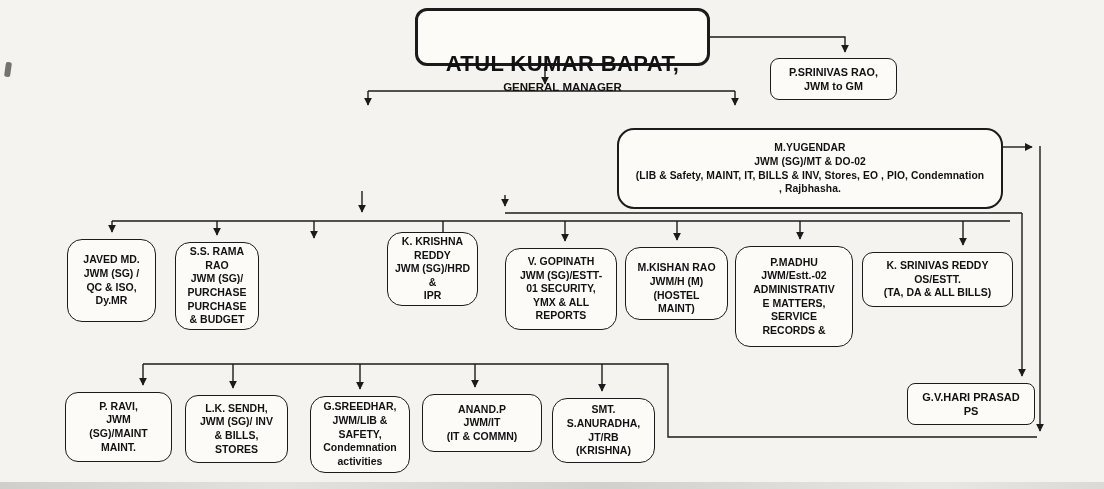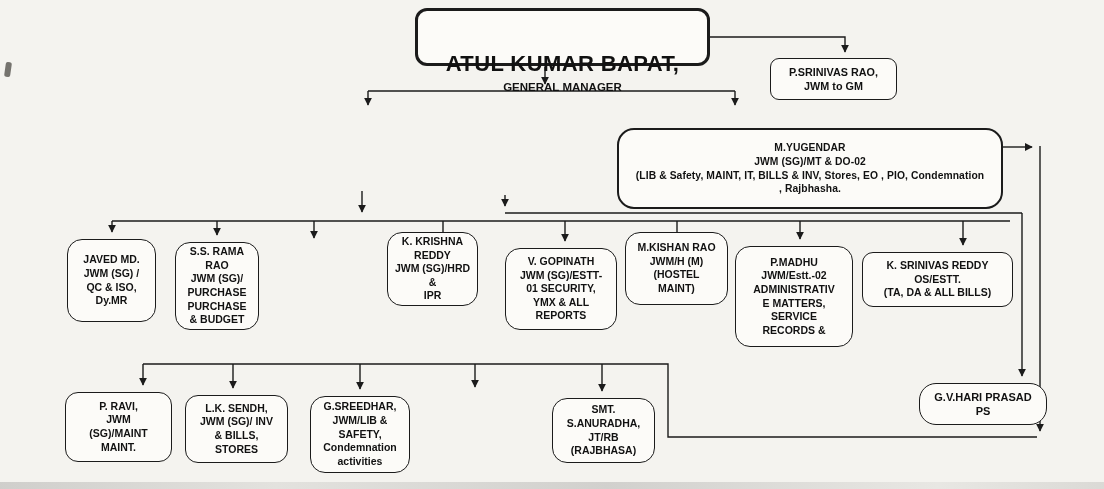--- a/index.html
+++ b/index.html
@@ -39,21 +39,21 @@
   }
   .node.gm{
     border-width:3px;
     border-radius:12px;
     justify-content:flex-start;
     padding-top:7px;
   }
   .gm-name{font-size:22px;letter-spacing:0.4px;margin-top:32px;}
   .gm-title{font-size:11.5px;margin-top:1px;}
   .node.small{border-radius:9px;font-size:10.8px;}
-  .node.ps{border-radius:17px;font-size:11px;margin-left:12px;}
+  .node.ps{border-radius:8px;font-size:11px;}
   .scan-bottom{
     position:absolute;left:0;right:0;bottom:0;height:7px;
     background:linear-gradient(to right,#c9c8c5,#e0dfdb 25%,#cbcac7 55%,#e6e5e1 85%,#d6d5d1);
     opacity:.85;
   }
   .scan-speck{
     position:absolute;left:5px;top:62px;width:6px;height:15px;
     background:#55524d;border-radius:2px;transform:rotate(8deg);opacity:.8;
   }
 </style>
@@ -144,21 +144,21 @@
 JWM (SG)/HRD &amp;
 IPR</span>
   </div>
   <div class="node" style="left:505px;top:248px;width:112px;height:82px;">
     <span class="txt">V. GOPINATH
 JWM (SG)/ESTT-
 01  SECURITY,
 YMX &amp; ALL
 REPORTS</span>
   </div>
-  <div class="node" style="left:625px;top:232px;width:103px;height:73px;justify-content:flex-start;padding-top:8px;">
+  <div class="node" style="left:625px;top:247px;width:103px;height:73px;justify-content:flex-end;padding-top:8px;">
     <span class="txt">M.KISHAN RAO
 JWM/H (M)
 (HOSTEL
 MAINT)</span>
   </div>
   <div class="node" style="left:735px;top:246px;width:118px;height:101px;">
     <span class="txt">P.MADHU
 JWM/Estt.-02
 ADMINISTRATIV
 E MATTERS,
@@ -183,25 +183,30 @@
 &amp; BILLS,
 STORES</span>
   </div>
   <div class="node" style="left:310px;top:396px;width:100px;height:77px;">
     <span class="txt">G.SREEDHAR,
 JWM/LIB &amp;
 SAFETY,
 Condemnation
 activities</span>
   </div>
+  <div class="node" style="left:422px;top:394px;width:120px;height:58px;border-radius:12px;">
+    <span class="txt">ANAND.P
+JWM/IT
+(IT &amp; COMMN)</span>
+  </div>
   <div class="node" style="left:552px;top:398px;width:103px;height:65px;">
     <span class="txt">SMT.
 S.ANURADHA,
 JT/RB
-(RAJBHASA)</span>
+(KRISHNA)</span>
   </div>
 
   <div class="node ps" style="left:907px;top:383px;width:128px;height:42px;">
     <span class="txt">G.V.HARI PRASAD
 PS</span>
   </div>
 
   <div class="scan-speck"></div>
   <div class="scan-bottom"></div>
 </div>

